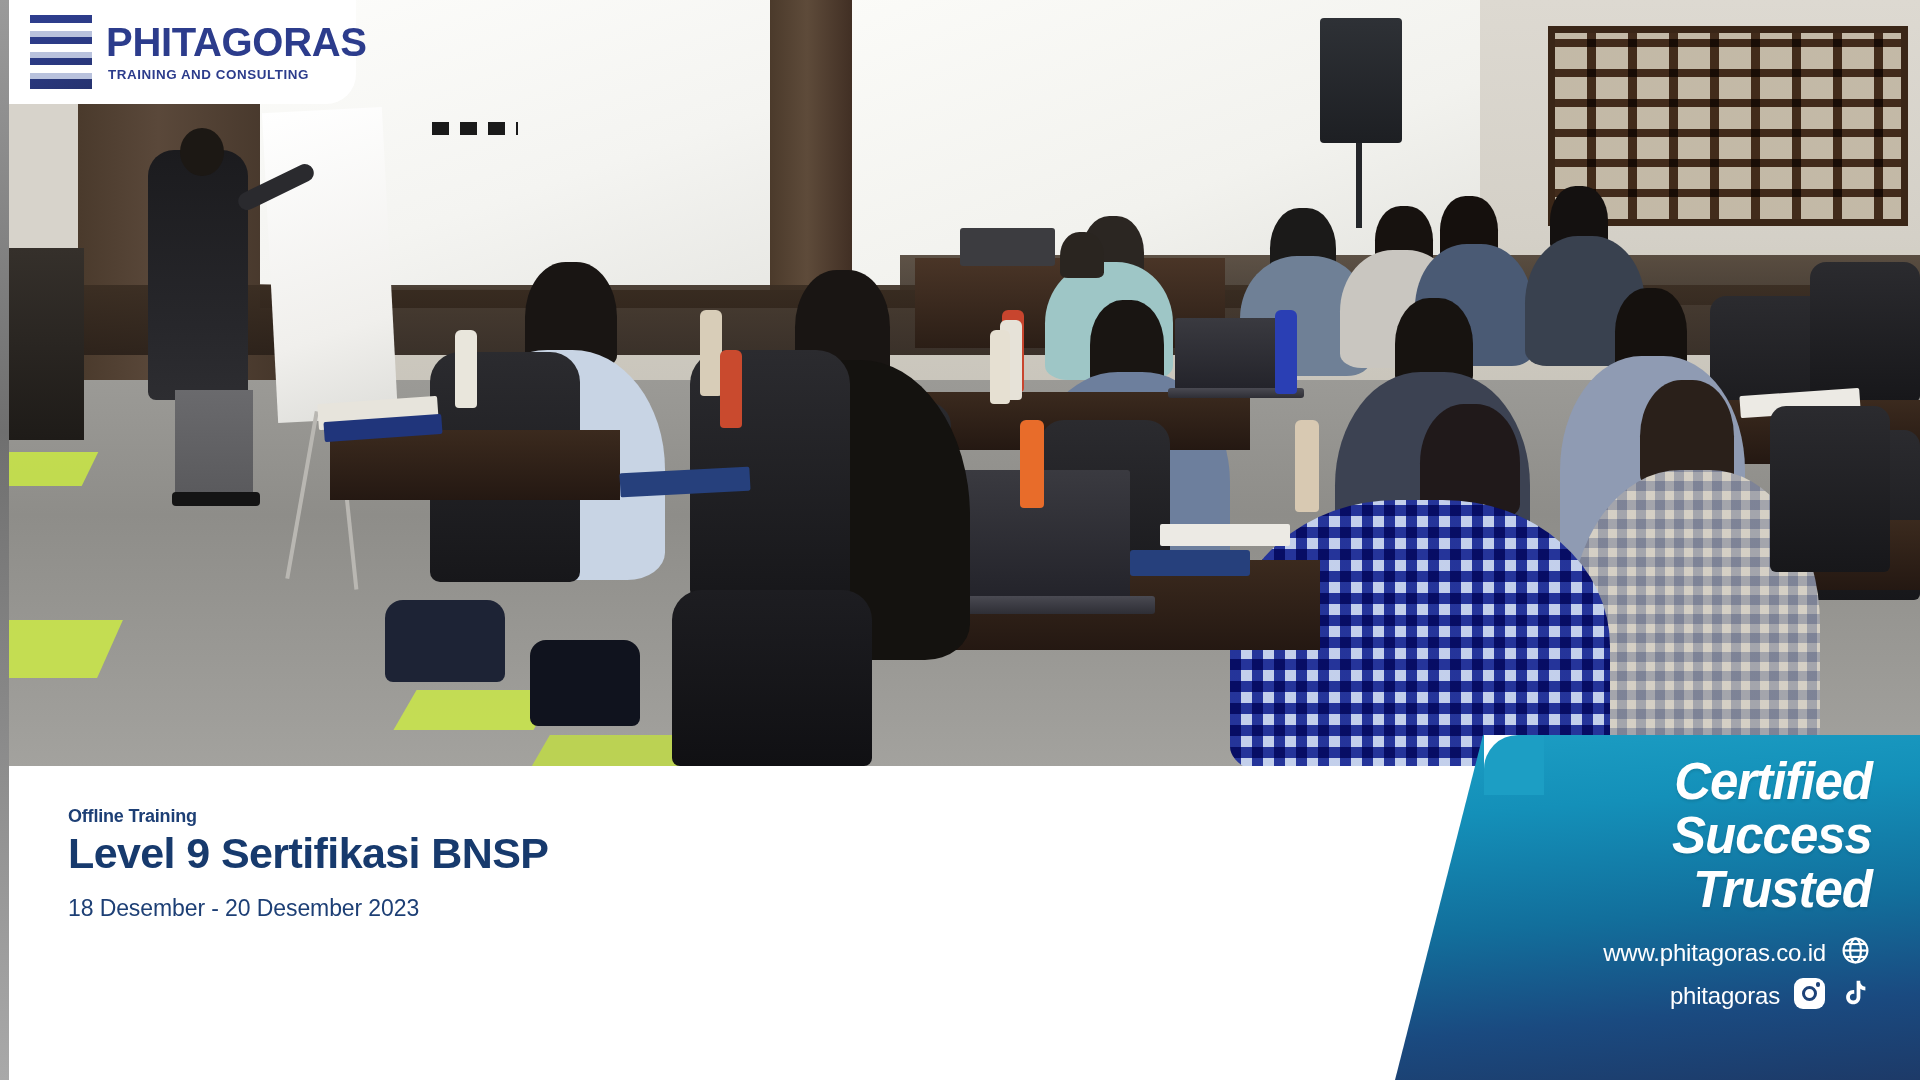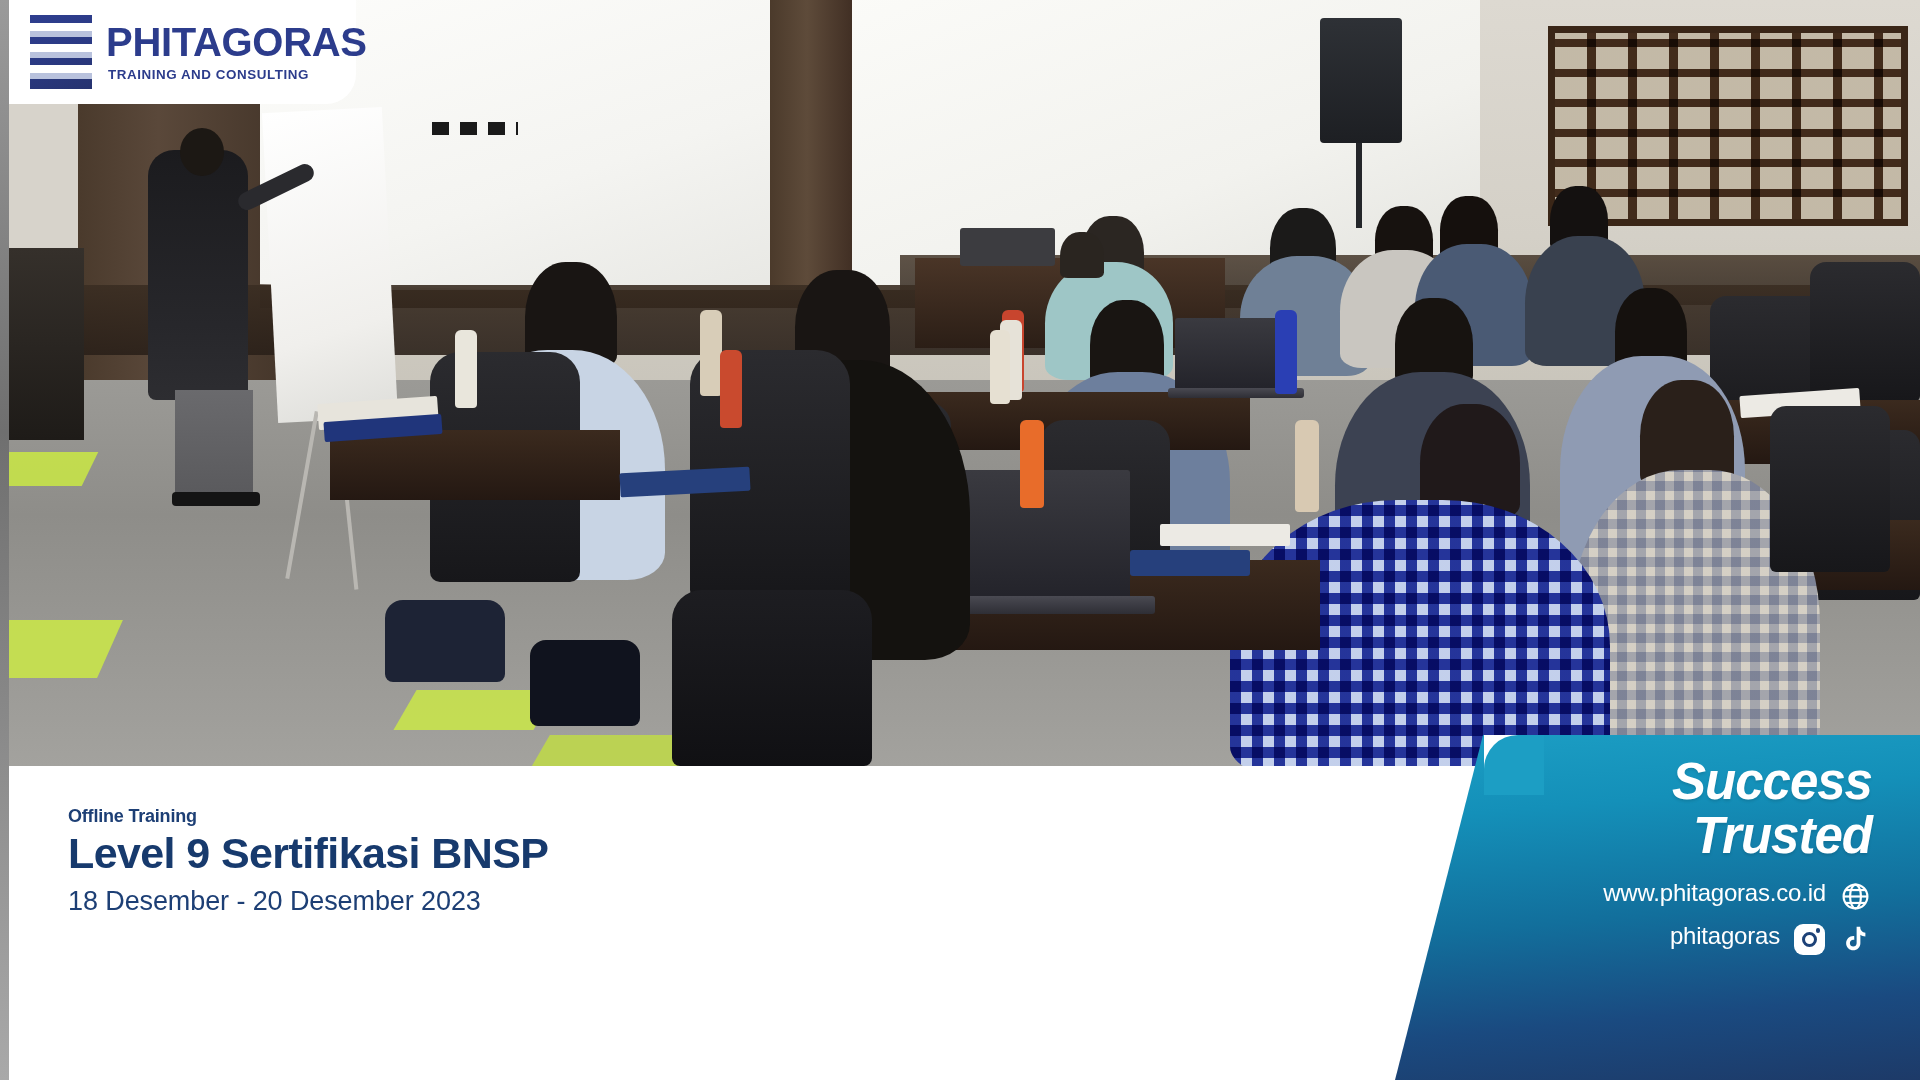--- a/index.html
+++ b/index.html
@@ -137,21 +137,21 @@
   .logo-title{font-size:40px;font-weight:bold;letter-spacing:-0.3px;color:#2c3c8c;}
   .logo-sub{font-size:13.4px;font-weight:bold;letter-spacing:0.55px;color:#2c3c8c;margin-top:6px;
     padding-left:2px;}
 
   
   .band{position:absolute;left:0;top:766px;width:1920px;height:314px;background:#ffffff;z-index:20;}
 
   .copy{position:absolute;left:68px;top:806px;z-index:25;}
   .kicker{font-size:18px;font-weight:bold;color:#1d3f75;letter-spacing:-0.2px;margin:0 0 2px 0;}
   .headline{font-size:43px;font-weight:bold;color:#173a6d;letter-spacing:-0.6px;line-height:1.12;margin:0;}
-  .dates{font-size:27px;color:#1d3f75;margin-top:9px;letter-spacing:-0.1px;}
+  .dates{font-size:23px;color:#1d3f75;margin-top:18px;letter-spacing:-0.1px;}
 
   
   .cert-panel{
     position:absolute;left:1380px;top:735px;width:540px;height:345px;z-index:26;
     background:linear-gradient(175deg,#1c9ec4 0%,#1490b9 22%,#126f9c 52%,#1a4a80 78%,#1d3a68 100%);
     clip-path:polygon(103px 0, 540px 0, 540px 345px, 15px 345px);
     border-top-left-radius:0;
   }
   .cert-panel-round{
     position:absolute;left:1484px;top:735px;width:60px;height:60px;z-index:27;
@@ -162,21 +162,21 @@
     background:#1c9ec4;border-top-left-radius:34px;
   }
   .cert-inner{position:absolute;left:1420px;top:735px;width:500px;height:345px;z-index:28;
     display:flex;flex-direction:column;align-items:flex-end;padding-right:48px;box-sizing:border-box;}
   .cert-lines{margin-top:20px;text-align:right;}
   .cert-line{
     font-size:51px;font-weight:bold;font-style:italic;color:#ffffff;line-height:1.06;
     letter-spacing:-1px;text-shadow:0 2px 3px rgba(0,0,0,.12);
   }
   .contact{margin-top:16px;display:flex;flex-direction:column;align-items:flex-end;gap:9px;}
-  .contact-row{display:flex;align-items:flex-start;gap:12px;color:#fff;font-size:24px;letter-spacing:-.2px;}
+  .contact-row{display:flex;align-items:flex-end;gap:12px;color:#fff;font-size:24px;letter-spacing:-.2px;}
   .icon-sq{width:34px;height:34px;display:inline-flex;align-items:center;justify-content:center;}
   .ig-box{width:31px;height:31px;border-radius:9px;background:#fff;position:relative;}
   .ig-box::before{content:"";position:absolute;left:8px;top:8px;width:15px;height:15px;border-radius:50%;
     border:3.4px solid #1d4278;box-sizing:border-box;}
   .ig-box::after{content:"";position:absolute;right:4.5px;top:4.5px;width:4.5px;height:4.5px;border-radius:50%;
     background:#1d4278;}
 </style>
 </head>
 <body>
 
@@ -346,20 +346,21 @@
       <div>Level 9 Sertifikasi BNSP</div>
     </div>
     <div class="dates">18 Desember - 20 Desember 2023</div>
   </div>
 
   <div class="cert-panel"></div>
   <div class="cert-panel-round"></div>
 
   <div class="cert-inner">
     <div class="cert-lines">
+      <div class="cert-line">Certified</div>
       <div class="cert-line">Success</div>
       <div class="cert-line">Trusted</div>
     </div>
 
     <div class="contact">
       <div class="contact-row">
         <span>www.phitagoras.co.id</span>
         <span class="icon-sq">
           <svg width="31" height="31" viewBox="0 0 24 24" fill="none" stroke="#ffffff" stroke-width="1.7">
             <circle cx="12" cy="12" r="9.2"></circle>

